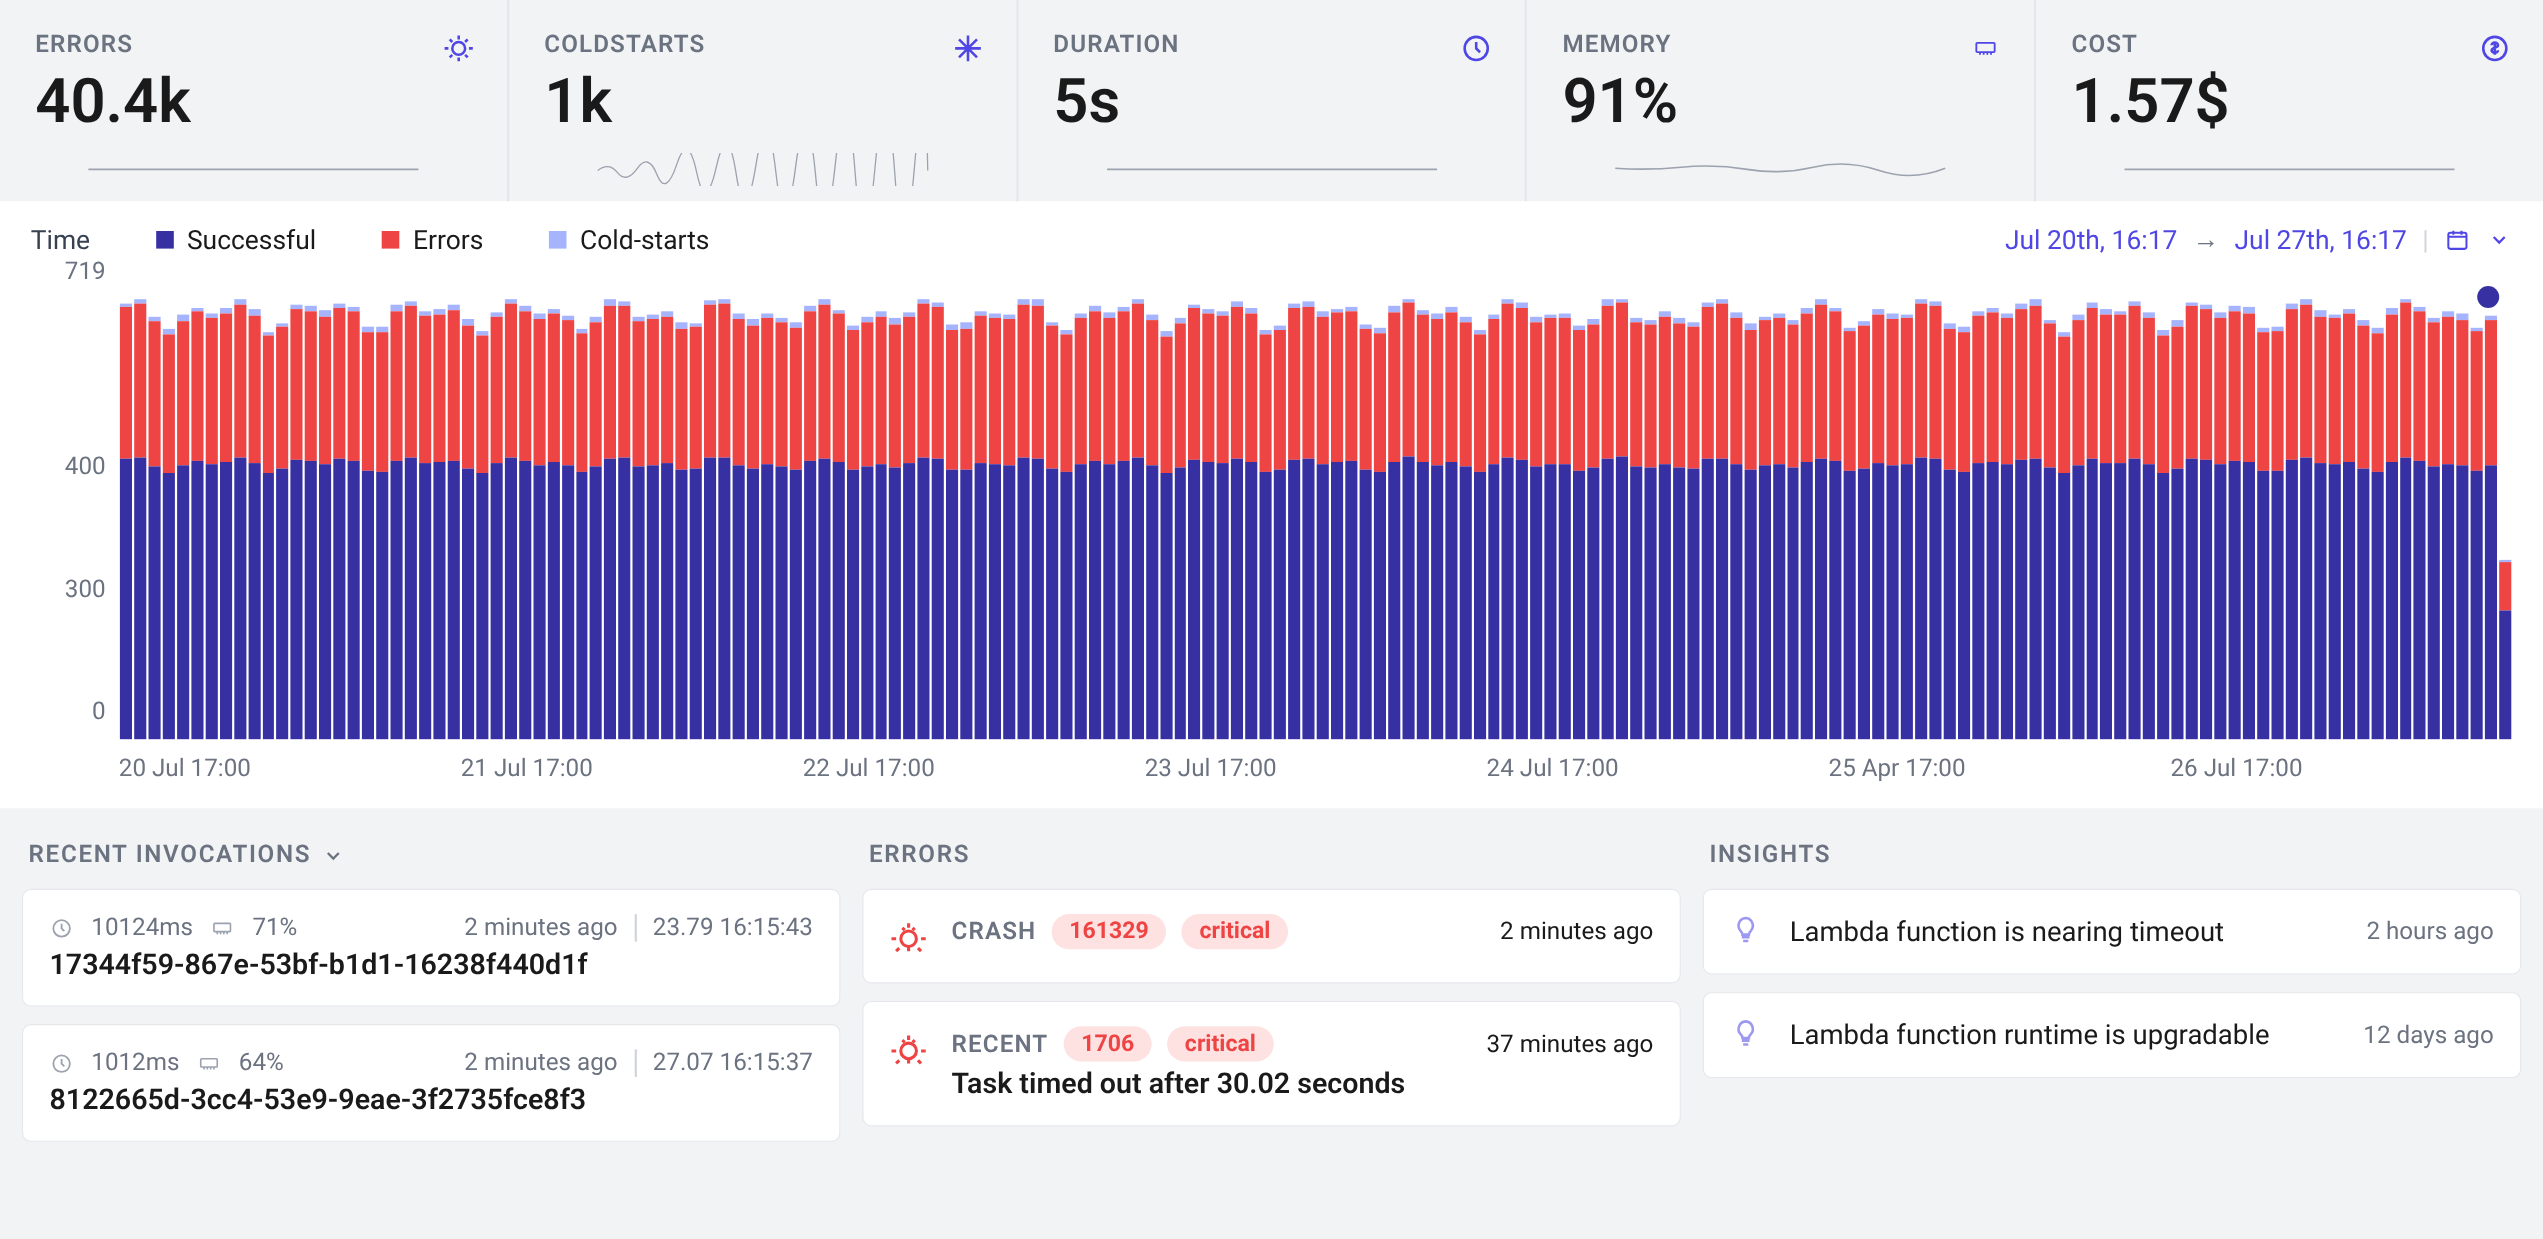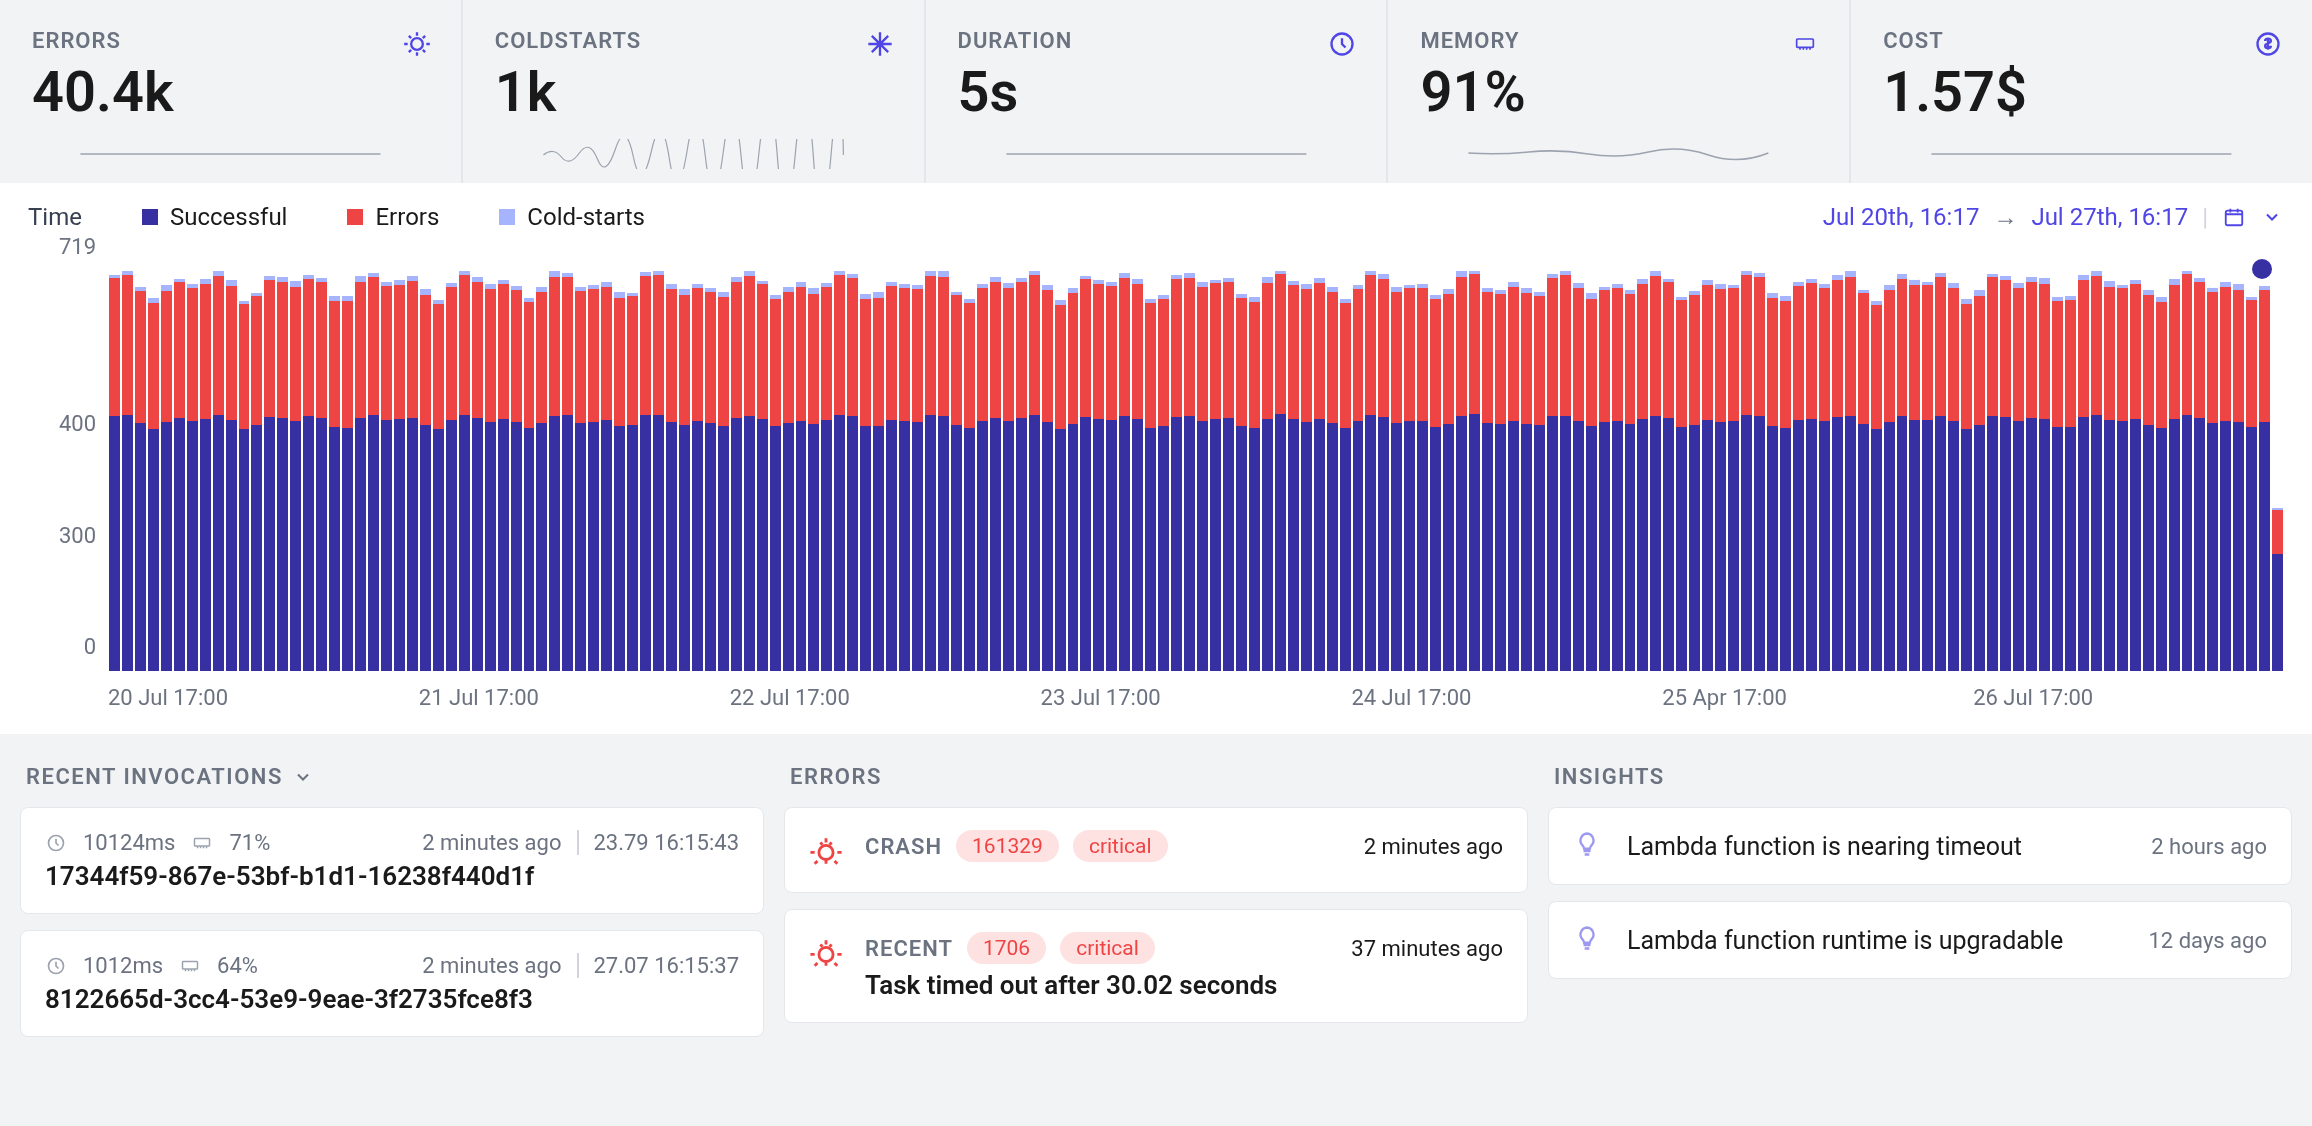--- a/index.html
+++ b/index.html
@@ -45,21 +45,21 @@
   .panels { display:flex; gap:20px; padding: 20px 20px; background:#f2f3f5; }
   .panel { flex:1; }
   .panel-title { font-size:22px; font-weight:600; letter-spacing:1.5px; color:#6b7280; text-transform:uppercase; padding: 10px 6px 18px 6px; display:flex; align-items:center; gap:10px; }
   .card { background:#ffffff; border:1px solid #e5e7eb; border-radius:8px; padding:22px 24px; margin-bottom:16px; }
   .card-top { display:flex; align-items:center; gap:16px; font-size:22px; color:#6b7280; }
   .card-top .spacer { flex:1; }
   .card-top .ts-rel { color:#6b7280; }
   .card-top .ts-abs { color:#6b7280; border-left:2px solid #d1d5db; padding-left:14px; }
   .card-title { font-size:26px; font-weight:600; color:#1a1a1a; margin-top:6px; overflow:hidden; text-overflow:ellipsis; white-space:nowrap; }
   .mini-icon { width:22px; height:22px; color:#9ca3af; display:inline-flex; align-items:center; justify-content:center; }
-  .pill { display:inline-flex; align-items:center; padding:4px 16px; border-radius:999px; font-size:21px; font-weight:400; }
+  .pill { display:inline-flex; align-items:center; padding:4px 16px; border-radius:999px; font-size:21px; font-weight:700; }
   .pill-count { background:#fee2e2; color:#ef4444; }
   .pill-crit { background:#fee2e2; color:#ef4444; }
   .err-card { display:flex; gap:20px; }
   .err-icon { width:36px; height:36px; color:#ef4444; flex-shrink:0; margin-top:4px; }
   .err-body { flex:1; min-width:0; }
   .err-type-row { display:flex; align-items:center; gap:14px; font-size:22px; }
   .err-type { color:#6b7280; font-weight:600; letter-spacing:1px; }
   .insight-card { display:flex; align-items:center; gap:22px; }
   .bulb-icon { width:32px; height:32px; color:#4f46e5; opacity:0.55; flex-shrink:0; }
   .insight-text { font-size:25px; color:#1a1a1a; flex:1; }

